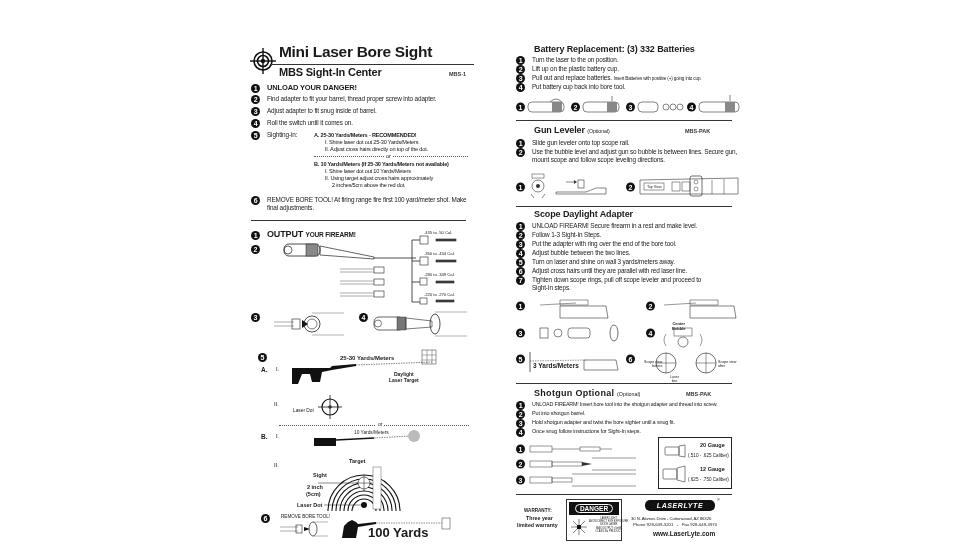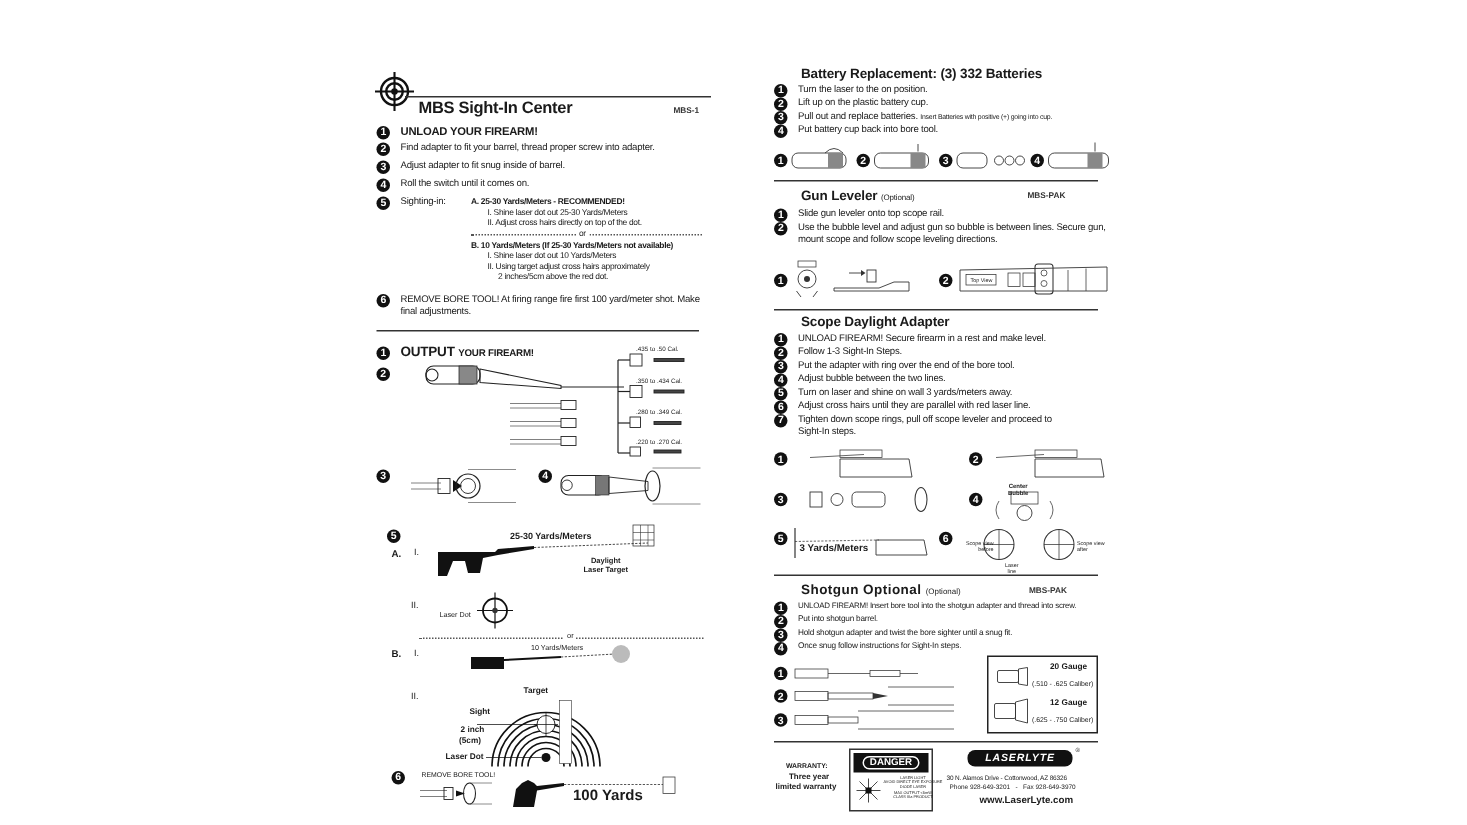--- a/index.html
+++ b/index.html
@@ -29,27 +29,28 @@
 <div class="page left">
 
   <svg style="left:6px;top:48px" width="26" height="26" viewBox="0 0 26 26">
     <circle cx="13" cy="13" r="9" fill="none" stroke="#111" stroke-width="1.6"></circle>
     <circle cx="13" cy="13" r="5.5" fill="none" stroke="#111" stroke-width="1.6"></circle>
     <circle cx="13" cy="13" r="2.2" fill="#111"></circle>
     <line x1="13" y1="0" x2="13" y2="26" stroke="#111" stroke-width="1.4"></line>
     <line x1="0" y1="13" x2="26" y2="13" stroke="#111" stroke-width="1.4"></line>
   </svg>
 
+  <div class="abs" style="left:35px;top:43px;font-size:15.5px;font-weight:bold;letter-spacing:-0.3px;">Mini Laser Bore Sight</div>
   <div class="rule" style="left:26px;top:64px;width:204px;"></div>
   <div class="abs" style="left:35px;top:66px;font-size:11px;font-weight:bold;letter-spacing:-0.2px;">MBS Sight-In Center</div>
   <div class="tag" style="left:205px;top:71px;">MBS-1</div>
 
   <div class="step" style="left:7px;top:84px;width:225px;">
     <span class="num">1</span>
-    <span class="txt bold" style="font-size:7.5px">UNLOAD YOUR FIREARM!</span>
+    <span class="txt bold" style="font-size:7.5px">UNLOAD YOUR DANGER!</span>
   </div>
   <div class="step" style="left:7px;top:95px;width:225px;">
     <span class="num">2</span>
     <span class="txt">Find adapter to fit your barrel, thread proper screw into adapter.</span>
   </div>
   <div class="step" style="left:7px;top:107px;width:225px;">
     <span class="num">3</span>
     <span class="txt">Adjust adapter to fit snug inside of barrel.</span>
   </div>
   <div class="step" style="left:7px;top:119px;width:225px;">
@@ -218,21 +219,21 @@
     <path d="M24 7 L30 9 L24 11 Z" fill="#111"></path>
     <ellipse cx="33" cy="9" rx="4" ry="7" fill="none" stroke="#222" stroke-width="0.7"></ellipse>
     <line x1="33" y1="2" x2="48" y2="2" stroke="#666" stroke-width="0.5"></line>
     <line x1="33" y1="16" x2="48" y2="16" stroke="#666" stroke-width="0.5"></line>
   </svg>
   <svg style="left:98px;top:516px" width="110" height="22" viewBox="0 0 110 22">
     <path d="M0 22 L2 10 L6 6 L10 4 L14 6 L16 8 L34 6 L34 8 L16 11 L14 22 Z" fill="#111"></path>
     <line x1="34" y1="7" x2="100" y2="7" stroke="#444" stroke-width="0.6" stroke-dasharray="1.5,1"></line>
     <rect x="100" y="2" width="8" height="11" fill="none" stroke="#333" stroke-width="0.5"></rect>
   </svg>
-  <div class="abs bold" style="left:138px;top:525px;font-size:10px;">100 Yards</div>
+  <div class="abs bold" style="left:124px;top:525px;font-size:13px;">100 Yards</div>
 </div>
 
 <div class="page right">
 
   <div class="h2" style="left:26px;top:44px;">Battery Replacement: (3) 332 Batteries</div>
   <div class="step" style="left:8px;top:56px;width:230px;">
     <span class="num">1</span>
     <span class="txt">Turn the laser to the on position.</span>
   </div>
   <div class="step" style="left:8px;top:65px;width:230px;">

